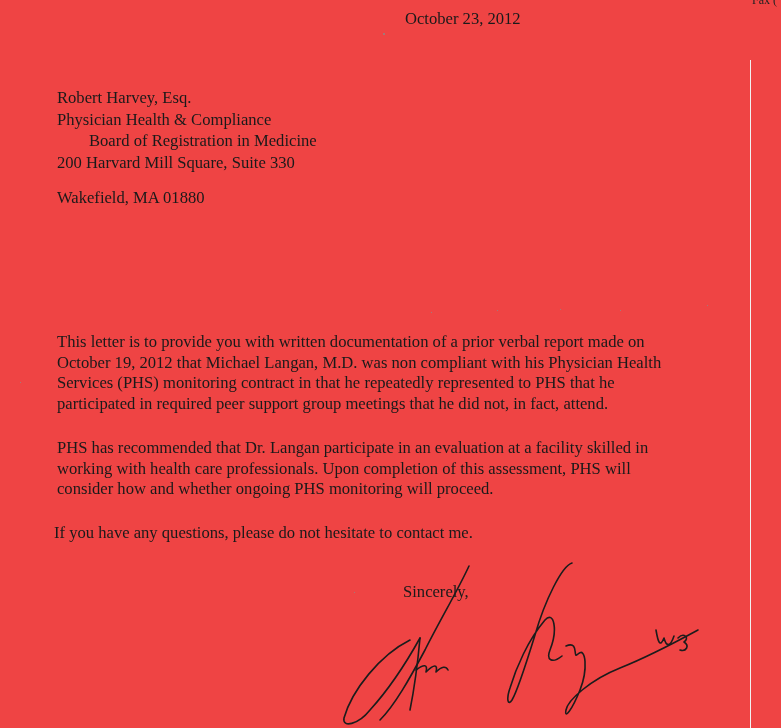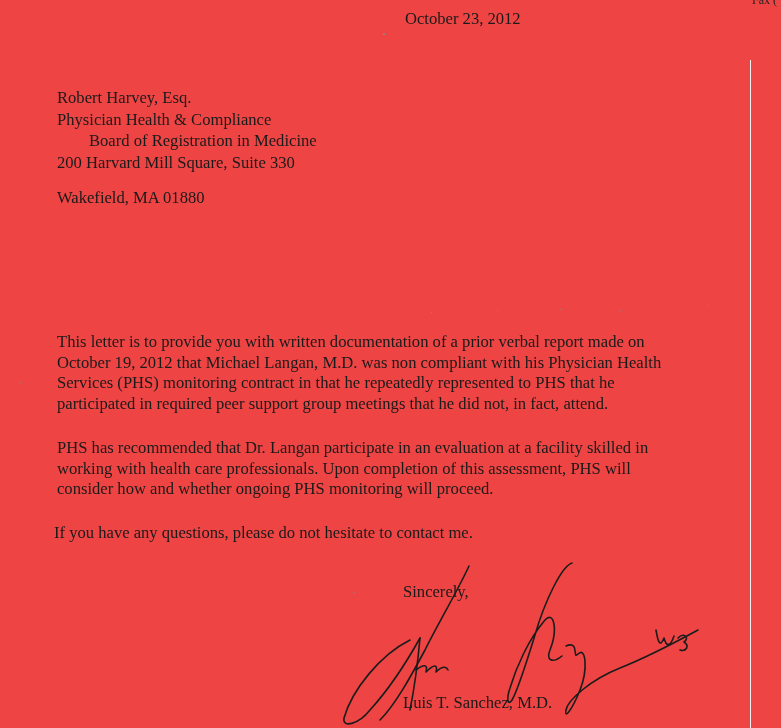--- a/index.html
+++ b/index.html
@@ -100,21 +100,20 @@
       <path d="M129 6 C 118 30, 100 60, 85 90 C 70 118, 55 145, 40 160"></path>
       <path d="M70 80 C 40 95, 12 130, 4 158 C 2 168, 18 165, 30 150 C 50 128, 65 105, 80 78"></path>
       <path d="M80 78 C 78 100, 74 130, 70 150"></path>
       <path d="M76 110 C 84 104, 88 104, 86 112 C 94 104, 98 104, 96 112 C 102 106, 106 106, 108 110"></path>
       <path d="M232 3 C 222 6, 205 40, 195 75 C 186 104, 178 130, 172 140 C 168 146, 166 140, 170 128 C 176 108, 188 80, 205 60 C 214 50, 218 70, 210 90 C 206 100, 212 104, 222 96"></path>
       <path d="M226 86 C 240 80, 232 100, 238 94 C 246 86, 248 110, 240 130 C 232 150, 224 160, 226 150 C 228 140, 250 120, 280 108 C 310 96, 336 82, 358 70"></path>
       <path d="M316 70 C 318 82, 320 88, 324 78 C 326 86, 330 88, 334 76 M 338 78 C 344 72, 350 78, 344 82 C 350 86, 346 92, 340 90"></path>
     </g>
   </svg>
 
-  <div class="ln" style="left:403px; top:693px;">Luis T. Sanchez, M.D.</div>
 
   <span class="speck" style="left:383px; top:33px;"></span>
   <span class="speck" style="left:431px; top:312px; width:1px;height:1px;"></span>
   <span class="speck" style="left:497px; top:310px; width:1px;height:1px;"></span>
   <span class="speck" style="left:560px; top:309px; width:1px;height:1px;"></span>
   <span class="speck" style="left:620px; top:310px; width:1px;height:1px;"></span>
   <span class="speck" style="left:707px; top:305px; width:1px;height:1px;"></span>
   <span class="speck" style="left:20px; top:382px; width:1px;height:1px;"></span>
   <span class="speck" style="left:354px; top:592px; width:1px;height:1px;"></span>
 </div>

